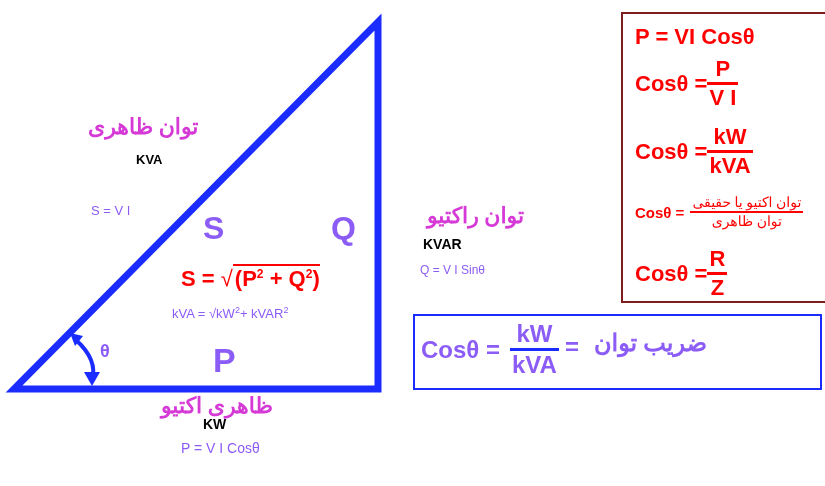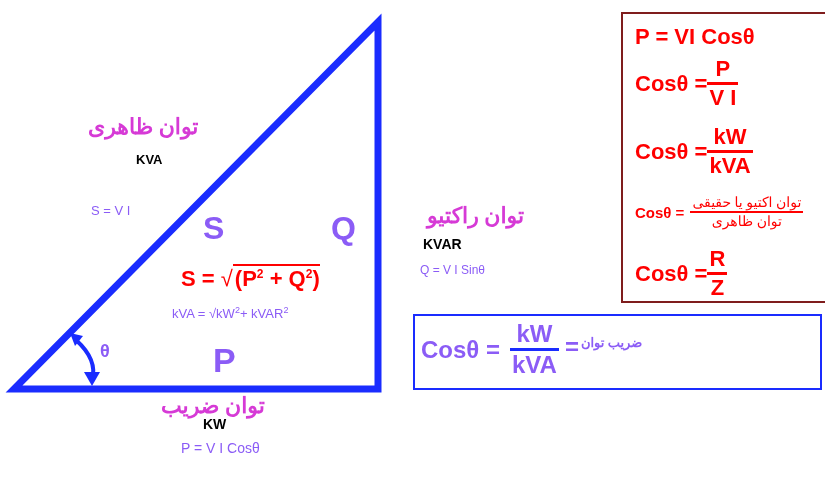--- a/index.html
+++ b/index.html
@@ -41,21 +41,21 @@
 <div class="abs blue bold" style="left:100px; top:341px; font-size:18px;">θ</div>
 
 <div class="abs fa magenta bold" style="left:88px; top:114px; font-size:22px;">توان ظاهری</div>
 <div class="abs black bold" style="left:136px; top:152px; font-size:13px;">KVA</div>
 <div class="abs blue" style="left:91px; top:203px; font-size:13px;">S = V I</div>
 
 <div class="abs fa magenta bold" style="left:389px; top:203px; font-size:22px;margin-left:38px;">توان راکتیو</div>
 <div class="abs black bold" style="left:423px; top:236px; font-size:14px;">KVAR</div>
 <div class="abs blue" style="left:420px; top:263px; font-size:12px;">Q = V I Sinθ</div>
 
-<div class="abs fa magenta bold" style="left:161px; top:393px; font-size:22px;">توان ضریب</div>
+<div class="abs fa magenta bold" style="left:161px; top:393px; font-size:22px;">ظاهری اکتیو</div>
 <div class="abs black bold" style="left:203px; top:416px; font-size:14px;">KW</div>
 <div class="abs blue" style="left:181px; top:440px; font-size:14px;">P = V I Cosθ</div>
 
 <div class="abs red bold" style="left:169px; top:266px; font-size:22px;margin-left:12px;">
   <span>S = </span><span style="font-weight:normal;">√</span><span style="border-top:2px solid #ff0000; padding-left:2px;"><span>(</span><span>P</span><sup style="font-size:12px;">2</sup><span> + </span><span>Q</span><sup style="font-size:12px;">2</sup><span>)</span></span>
 </div>
 <div class="abs blue" style="left:172px; top:305px; font-size:13px;">
   <span>kVA = √kW</span><sup style="font-size:9px;">2</sup><span>+ kVAR</span><sup style="font-size:9px;">2</sup>
 </div>
 
@@ -101,15 +101,15 @@
 
 <div class="blue-box">
   <div class="row blue bold" style="left:6px; top:4px; font-size:24px;">
     <span>Cosθ = </span>
     <span class="frac" style="margin-left:10px;">
       <span class="num">kW</span>
       <span class="bar" style="background:#1a2cff;"></span>
       <span class="num">kVA</span>
     </span>
     <span style="margin-left:6px;margin-top:-6px;">=</span>
-    <span class="fa" style="font-size:13px;margin-left:2px;margin-top:-14px;">ضریب توان</span>
+    <span class="fa" style="font-size:24px;margin-left:15px;margin-top:-14px;">ضریب توان</span>
   </div>
 </div>
 
 </body></html>

